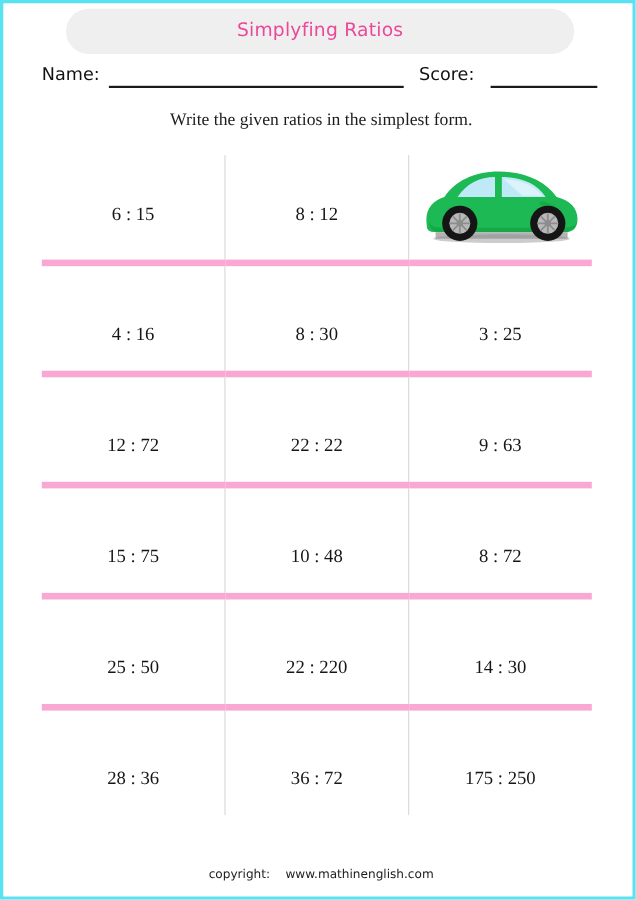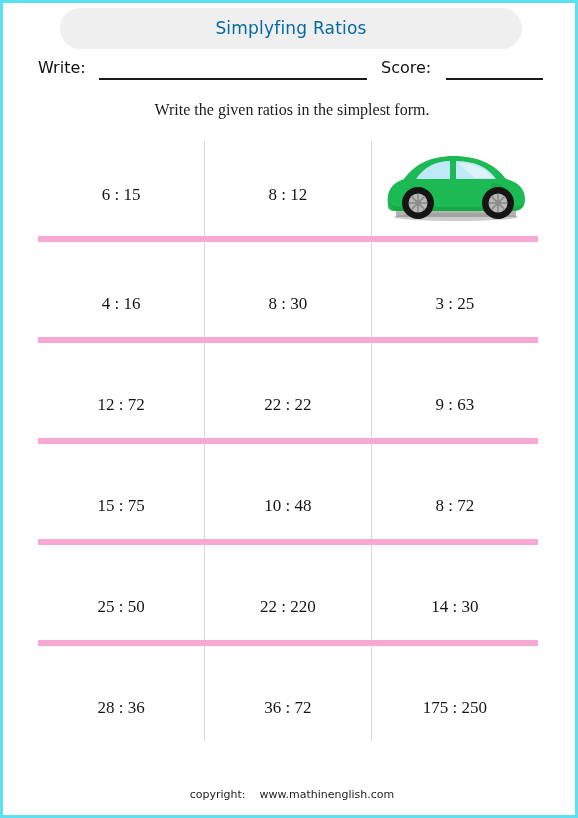--- a/index.html
+++ b/index.html
@@ -36,21 +36,21 @@
   .title-text {
     position: absolute;
     left: 57px;
     top: 5px;
     width: 462px;
     height: 26px;
     line-height: 41px;
     text-align: center;
     font-family: "DejaVu Sans", sans-serif;
     font-size: 17px;
-    color: #0369a1;
+    color: #ec4899;
     letter-spacing: 0.2px;
   }
 
   
   .name-row {
     position: absolute;
     left: 0;
     top: 55px;
     width: 578px;
     height: 26px;
@@ -157,21 +157,21 @@
 </style>
 </head>
 <body>
 
 <div class="page">
 
   <div class="title-banner"></div>
   <div class="title-text">Simplyfing Ratios</div>
 
   <div class="name-row">
-    <span class="lbl-name">Write:</span>
+    <span class="lbl-name">Name:</span>
     <span class="rule-name"></span>
     <span class="lbl-score">Score:</span>
     <span class="rule-score"></span>
   </div>
 
   <div class="instruction">Write the given ratios in the simplest form.</div>
 
   <table class="grid">
     <tbody>
 

